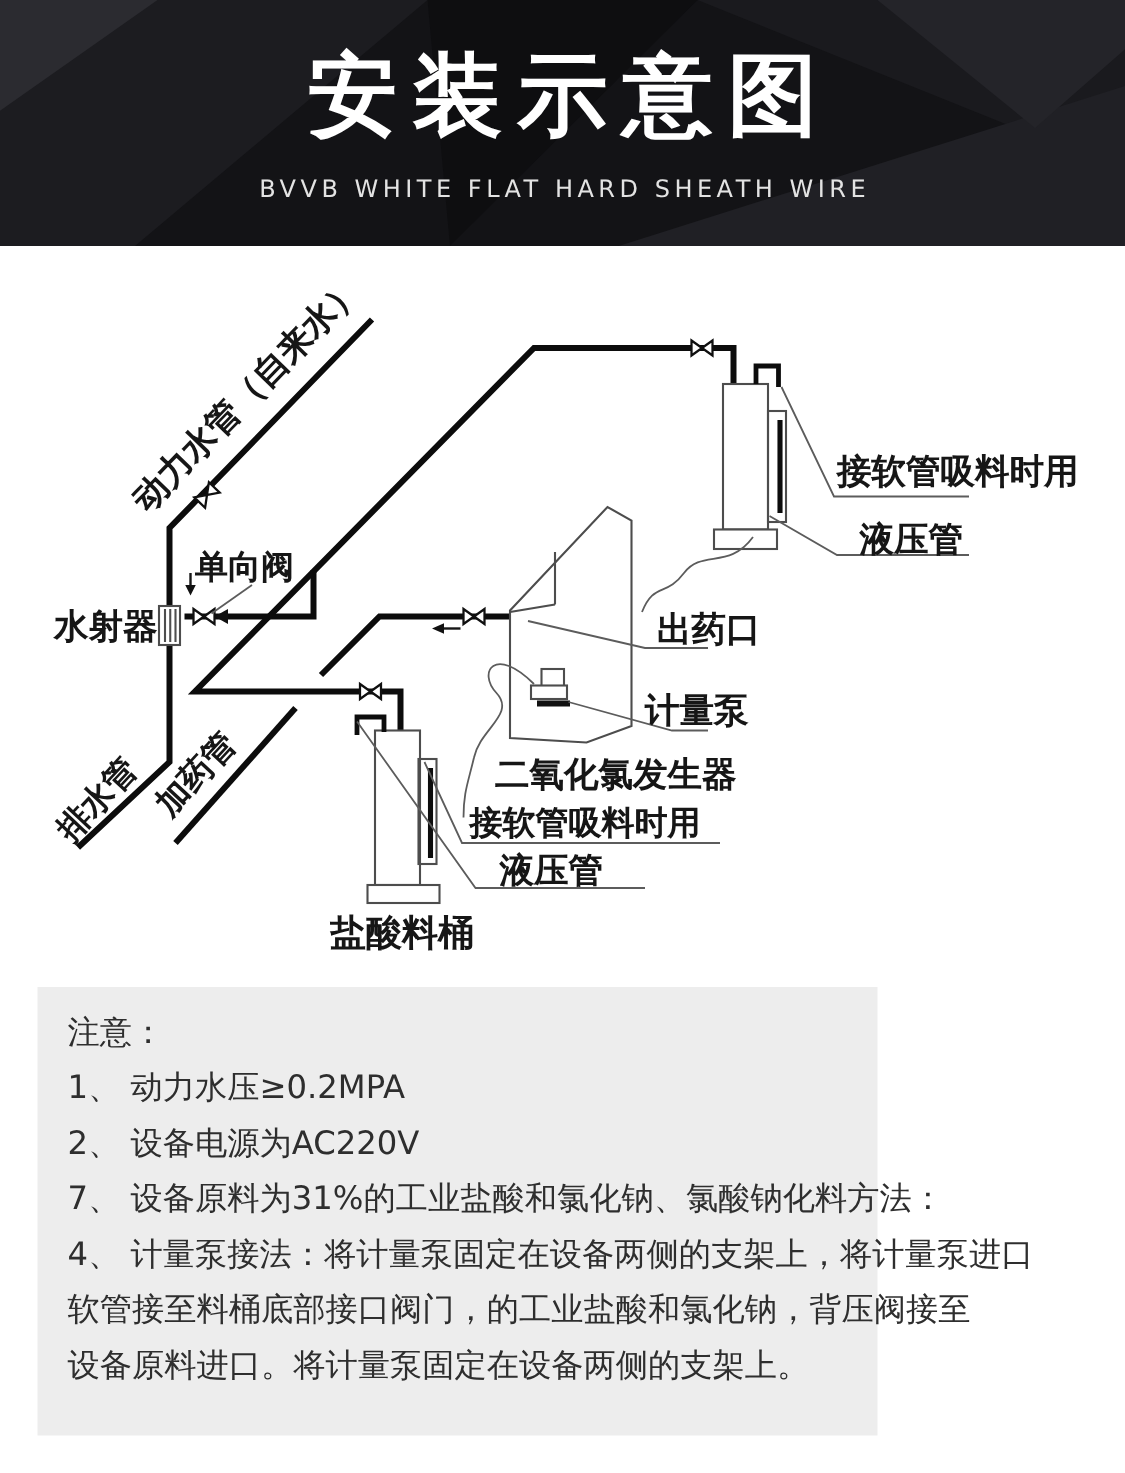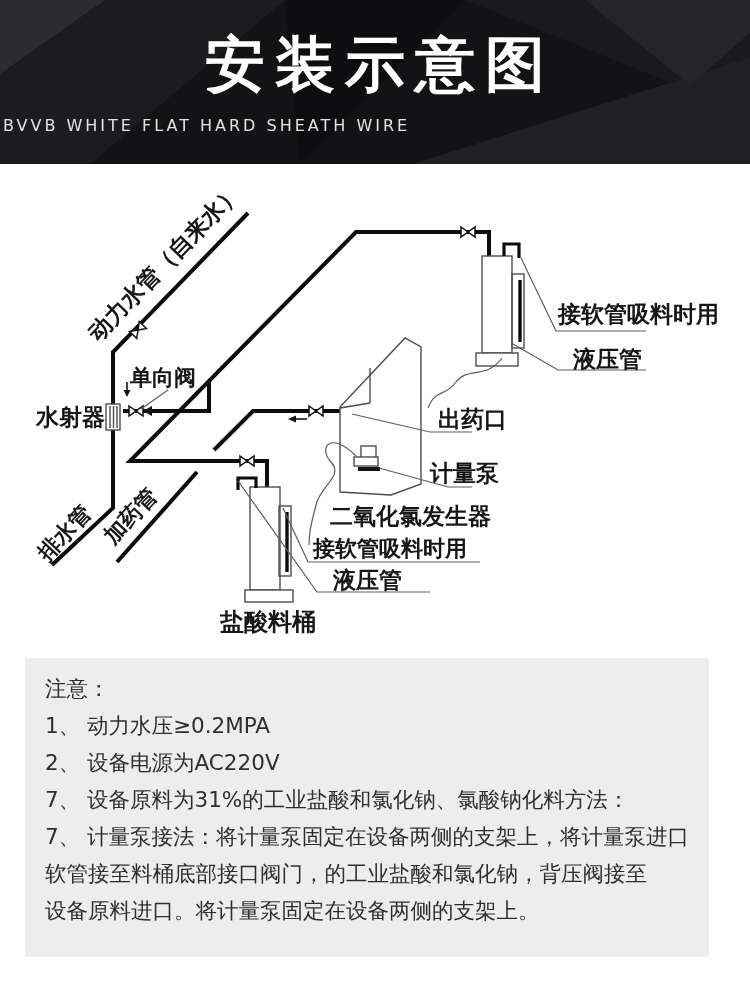--- a/index.html
+++ b/index.html
@@ -18,42 +18,42 @@
   .f3{clip-path:polygon(62% 0,100% 0,100% 70%);background:#1a1a1e;}
   .f4{clip-path:polygon(100% 35%,100% 100%,55% 100%);background:#202025;}
   .f5{clip-path:polygon(0 0,14% 0,0 45%);background:#2b2b30;}
   .f6{clip-path:polygon(78% 0,92% 52%,100% 20%,100% 0);background:#242429;}
   .header-title{
     position:absolute;left:0;top:18px;width:100%;text-align:center;
     color:#ffffff;font-size:60px;font-weight:900;letter-spacing:10px;
     text-indent:10px;line-height:92px;white-space:nowrap;
   }
   .header-subtitle{
-    position:absolute;left:0;top:116px;width:100%;text-align:left;
+    position:absolute;left:0;top:116px;width:100%;text-align:center;
     color:#e3e3e3;font-size:16px;font-weight:500;letter-spacing:3px;
     text-indent:3px;white-space:nowrap;
   }
   
   .diagram{position:absolute;left:0;top:166px;width:750px;height:492px;}
   svg{display:block;}
   svg text{font-family:"DejaVu Sans","Liberation Sans",sans-serif;
     font-weight:600;fill:#161616;}
   .lbl{font-size:23px;}
   .lbl-sm{font-size:22px;}
   .lbl-lg{font-size:24px;}
   .pipe{stroke:#0c0c0c;stroke-width:4;fill:none;stroke-linejoin:miter;stroke-linecap:butt;}
   .pipe-med{stroke:#0c0c0c;stroke-width:3.2;fill:none;}
   .thin{stroke:#4d4d4d;stroke-width:1.4;fill:none;}
   .thinw{stroke:#4d4d4d;stroke-width:1.4;fill:#ffffff;}
   .leader{stroke:#5c5c5c;stroke-width:1.2;fill:none;}
   .valve{stroke:#101010;stroke-width:1.5;fill:#ffffff;}
   .solid{fill:#111111;stroke:none;}
   
   .notes{
-    position:absolute;left:25px;top:658px;width:684px;height:299px;
+    position:absolute;left:25px;top:658px;width:560px;height:299px;
     background:#ededed;color:#2e2e2e;
     font-size:21.5px;font-weight:500;line-height:37px;
     padding:12px 0 0 20px;box-sizing:border-box;
   }
   .note-line{white-space:nowrap;}
   .note-line.indent{padding-left:30px;}
 </style>
 </head>
 <body>
 
@@ -163,16 +163,16 @@
   <text class="lbl" x="333" y="422">液压管</text>
   <text class="lbl-lg" x="220" y="464">盐酸料桶</text>
 </svg>
 </div>
 
 <div class="notes">
   <div class="note-line">注意：</div>
   <div class="note-line">1、 动力水压≥0.2MPA</div>
   <div class="note-line">2、 设备电源为AC220V</div>
   <div class="note-line">7、 设备原料为31%的工业盐酸和氯化钠、氯酸钠化料方法：</div>
-  <div class="note-line">7、 计量泵接法：将计量泵固定在设备两侧的支架上，将计量泵进口</div>
+  <div class="note-line">4、 计量泵接法：将计量泵固定在设备两侧的支架上，将计量泵进口</div>
   <div class="note-line">软管接至料桶底部接口阀门，的工业盐酸和氯化钠，背压阀接至</div>
   <div class="note-line">设备原料进口。将计量泵固定在设备两侧的支架上。</div>
 </div>
 
 </body></html>

